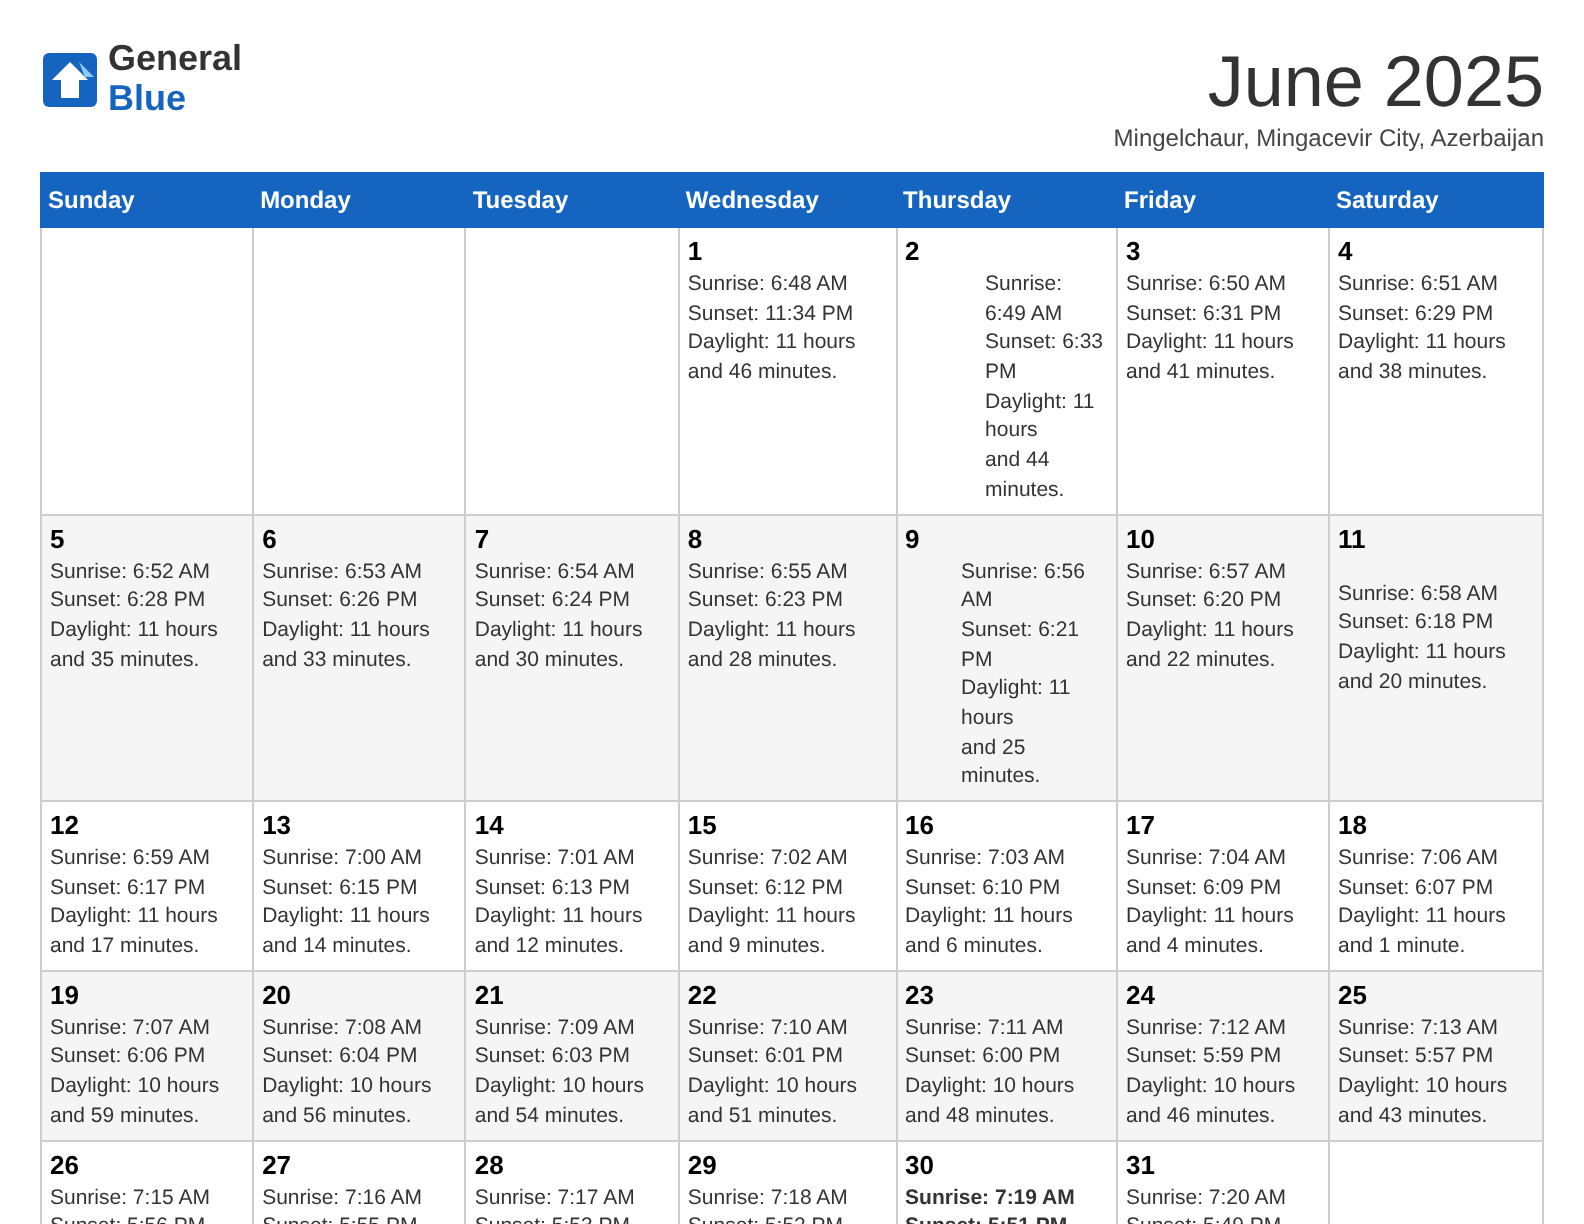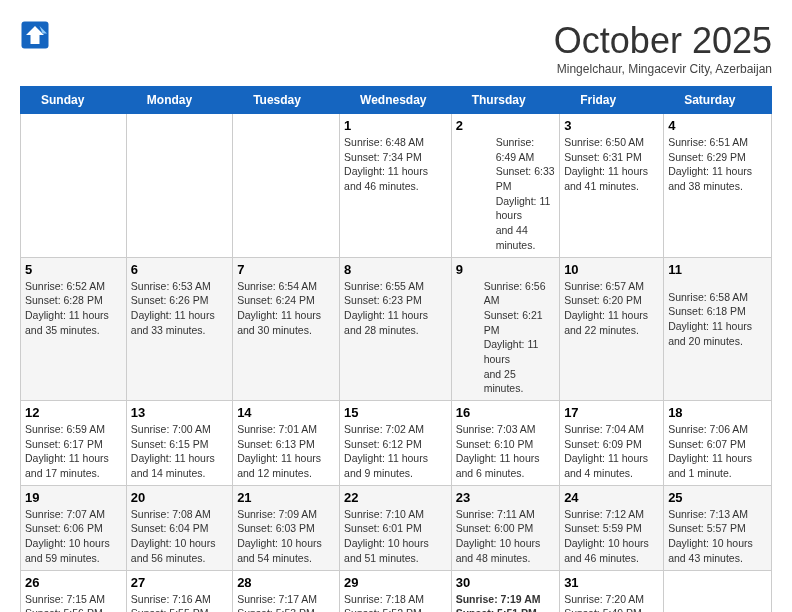--- a/index.html
+++ b/index.html
@@ -47,21 +47,21 @@
       color: #444;
     }
     table {
       width: 100%;
       border-collapse: collapse;
       font-size: 11px;
     }
     thead th {
       background: #1565c0;
       color: #fff;
-      padding: 6px 20px;
+      padding: 6px 3px;
       text-align: left;
       font-size: 12px;
       border: 1px solid #1565c0;
     }
     tbody td {
       border: 1px solid #ccc;
       vertical-align: top;
       padding: 4px;
       width: 113px;
       min-height: 80px;
@@ -86,23 +86,27 @@
 </head>
 <body>
 
 <div class="header">
   <div class="logo">
     <svg class="logo-icon" viewBox="0 0 40 40">
       <rect x="2" y="2" width="36" height="36" rx="4" fill="#1565c0"></rect>
       <polygon points="20,8 32,20 26,20 26,32 14,32 14,20 8,20" fill="white"></polygon>
       <polygon points="26,8 36,18 30,18" fill="#90caf9"></polygon>
     </svg>
+    <div class="logo-text">
+      <span>General</span>
+      <span>Blue</span>
+    </div>
   </div>
   <div class="title-block">
-    <div class="month-title">October 2025</div>
+    <div class="month-title">June 2025</div>
     <div class="subtitle">Mingelchaur, Mingacevir City, Azerbaijan</div>
   </div>
 </div>
 
 <table>
   <thead>
     <tr>
     <th>Sunday</th>
         <th>Monday</th>
         <th>Tuesday</th>
@@ -113,21 +117,21 @@
       </tr>
   </thead>
   <tbody id="calendar-body">
   <tr>
         <td class="empty"></td>
         <td class="empty"></td>
         <td class="empty"></td>
         <td>
           <span class="day-num">1</span>
           <div class="day-info" style="white-space: pre-line;">Sunrise: 6:48 AM
-Sunset: 7:34 PM
+Sunset: 11:34 PM
 Daylight: 11 hours
 and 46 minutes.</div>
         </td>
         <td>
           <span class="day-num">2</span>
           <div class="day-info" style="white-space: pre-line; margin-left: 40px;">Sunrise: 6:49 AM
 Sunset: 6:33 PM
 Daylight: 11 hours
 and 44 minutes.</div>
         </td>

